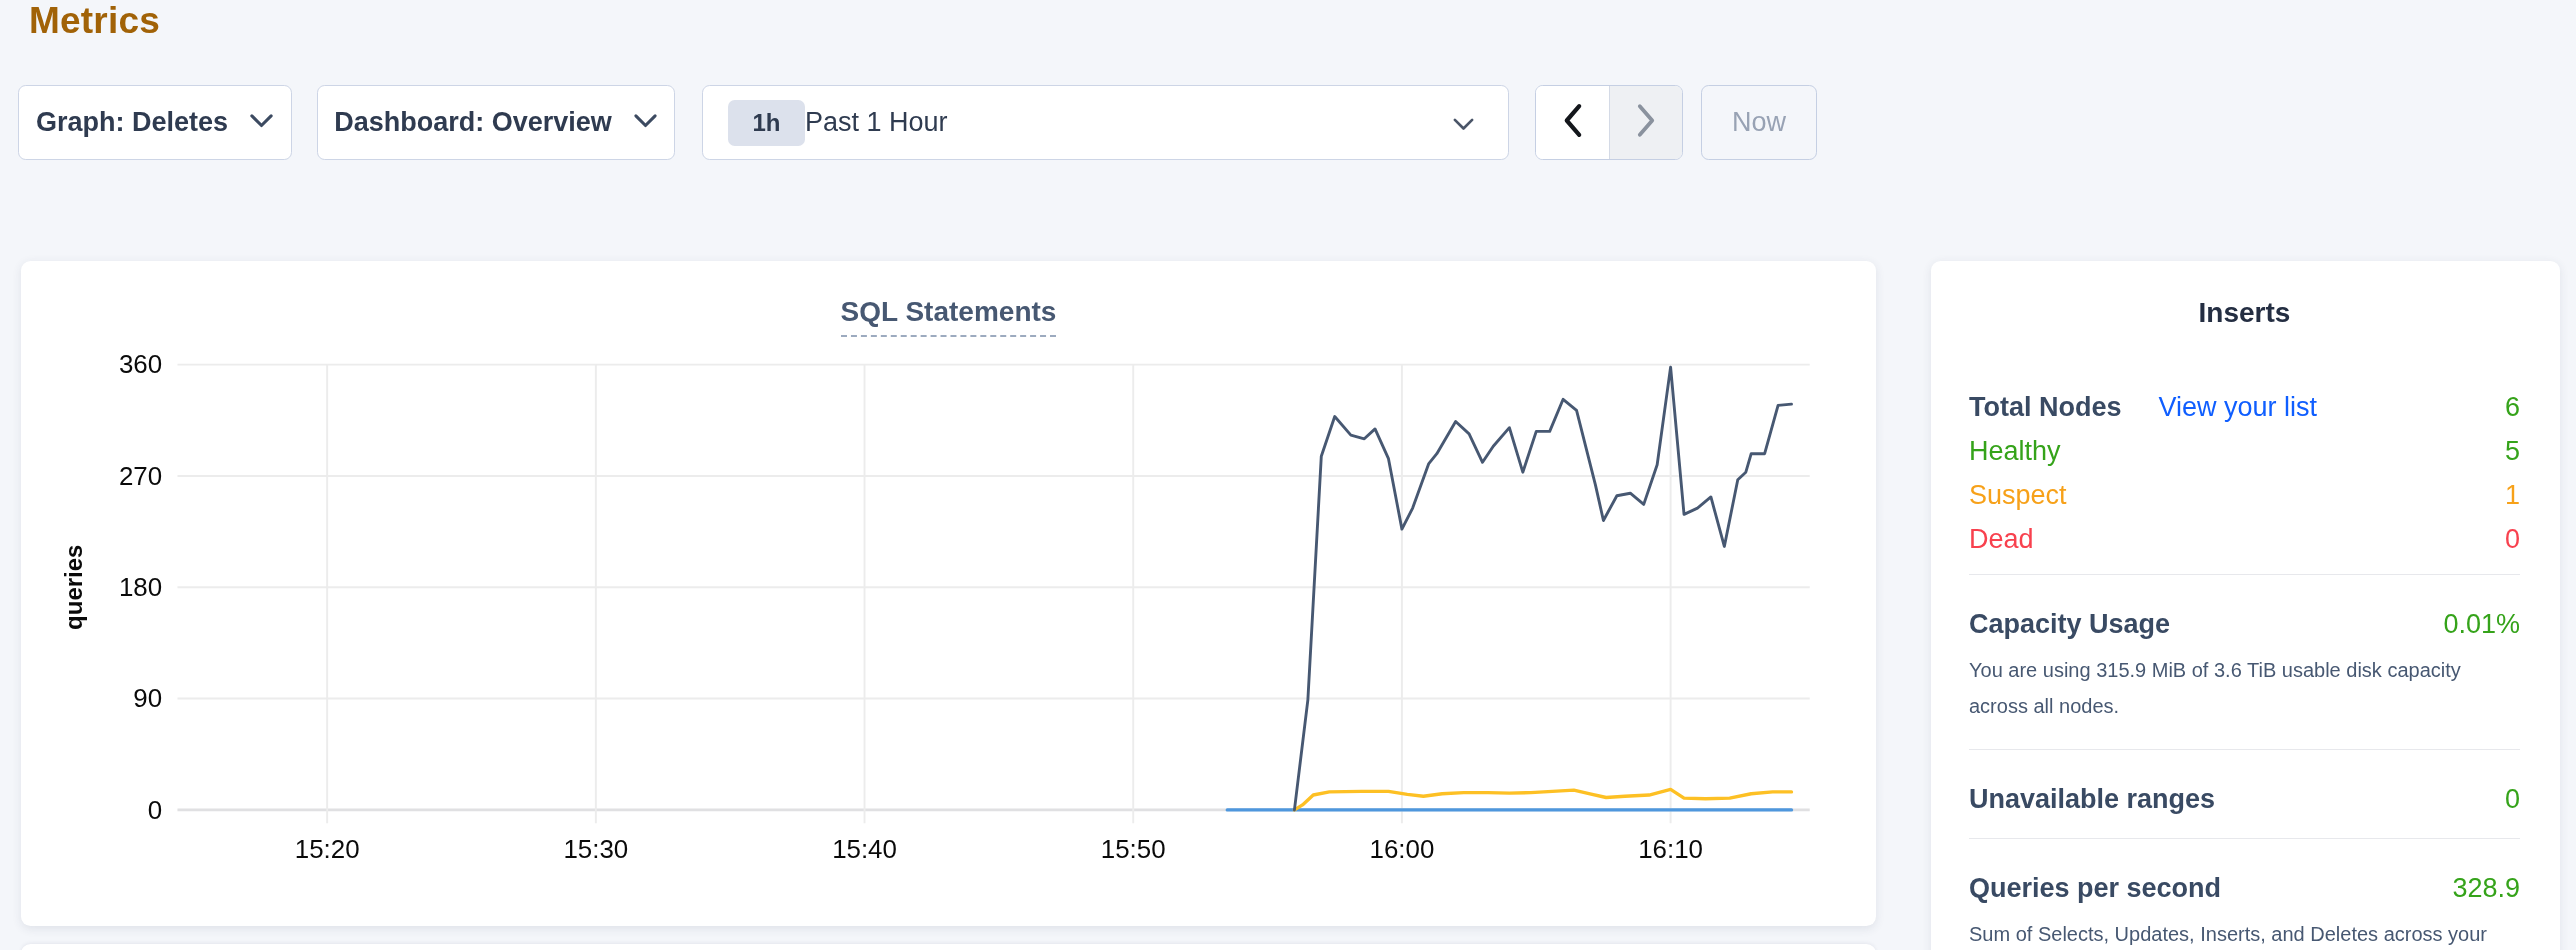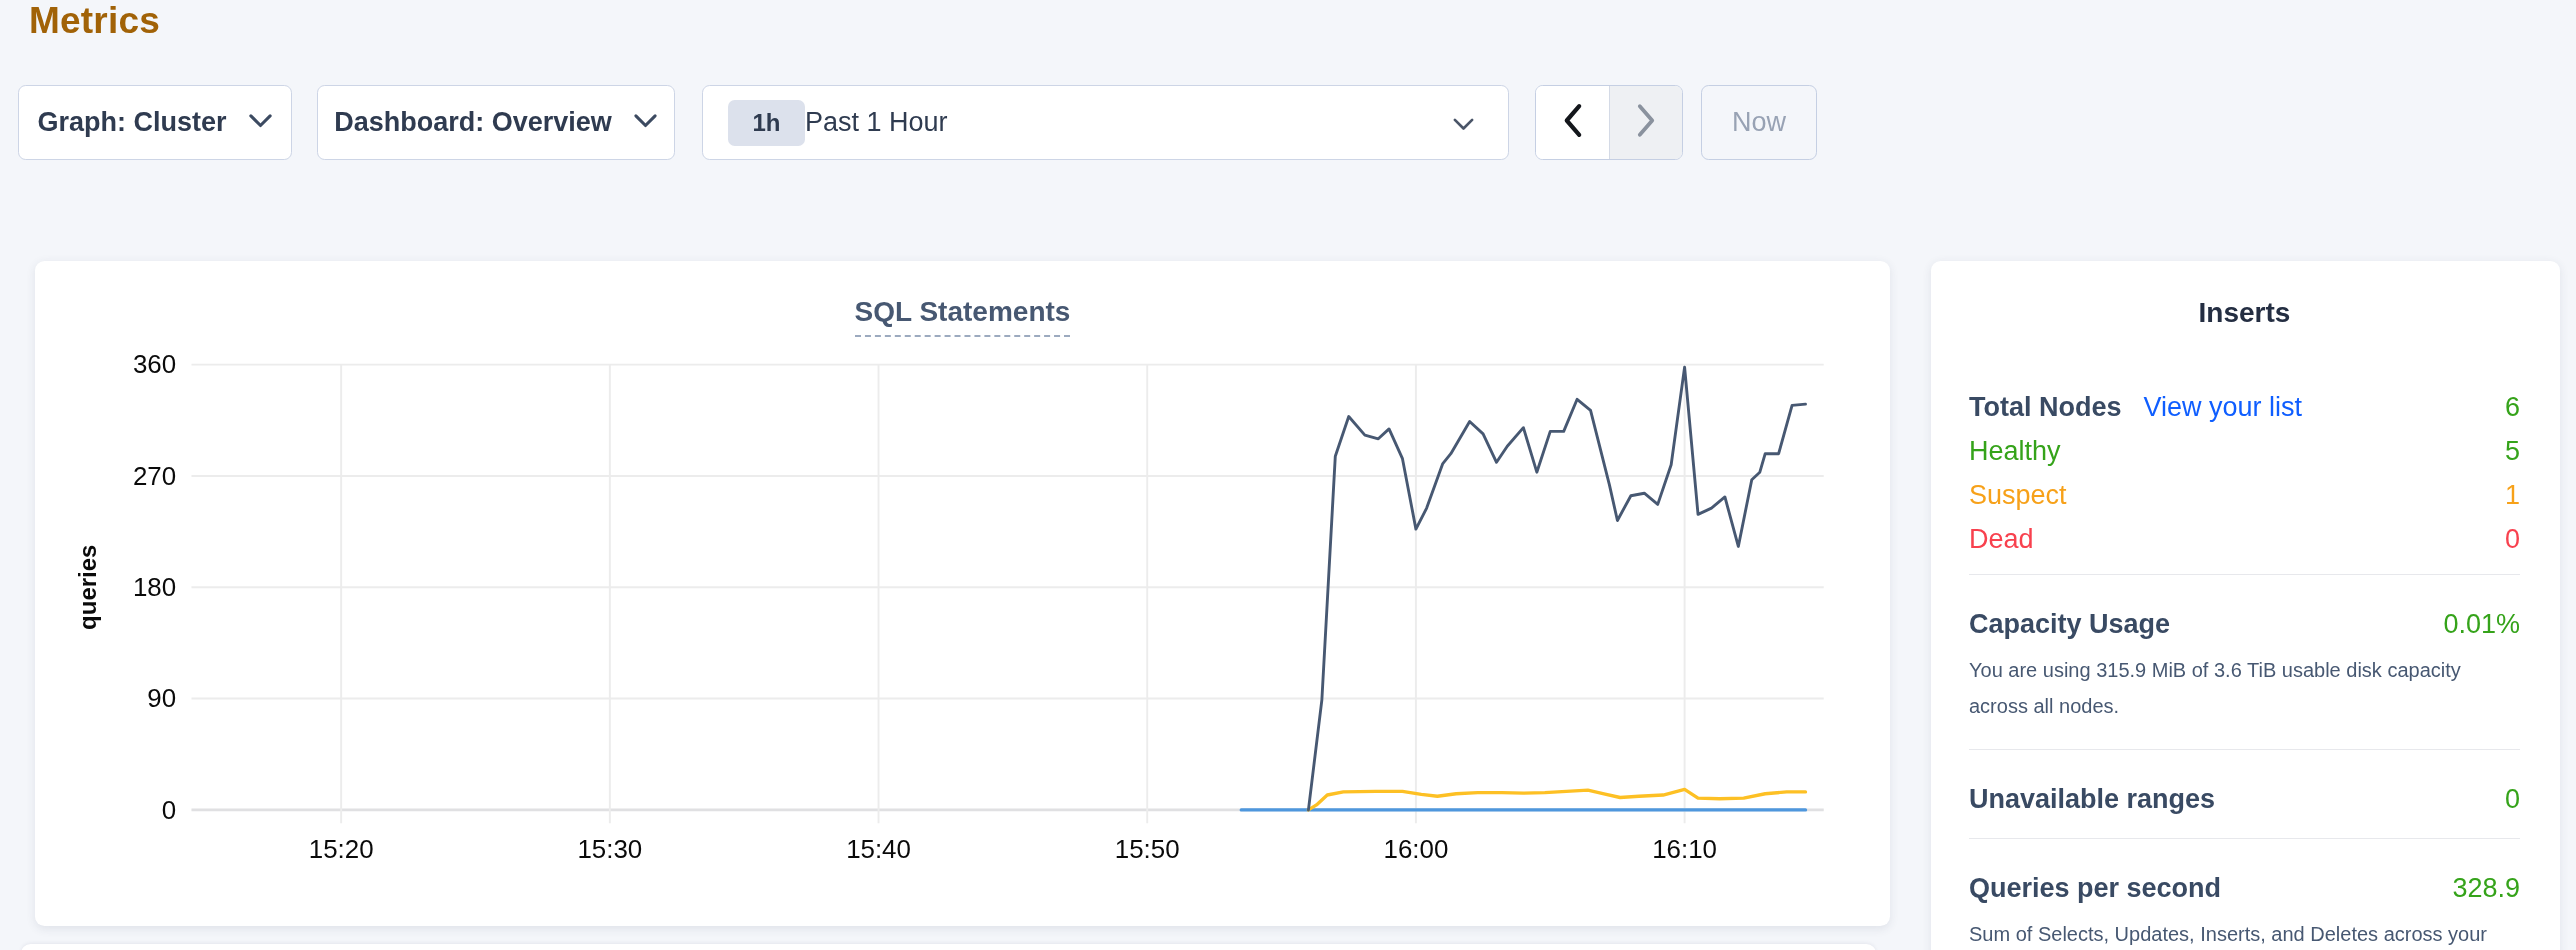--- a/index.html
+++ b/index.html
@@ -23,52 +23,52 @@
 
   #arrow-group { left:1535px; width:148px; padding:0; overflow:hidden; border:1.9px solid #c5cfe3; background:#fff; }
   .arrow-half { width:50%; height:100%; display:flex; align-items:center; justify-content:center; }
   .arrow-half.prev { background:#ffffff; }
   .arrow-half.next { background:#eef0f3; border-left:1.9px solid #d4dae6; }
 
   #now-btn { left:1701px; width:116px; background:transparent; border:1.9px solid #c5cfe3; color:#98a2b4; font-size:27px; font-weight:400; }
 
   
   .card { position:absolute; background:#fff; border-radius:9.6px; box-shadow:0 2.9px 9.6px rgba(45,55,85,0.10); }
-  #chart-card { left:35px; top:261px; width:1855px; height:665px; }
+  #chart-card { left:21px; top:261px; width:1855px; height:665px; }
   .chart-title-wrap { position:absolute; top:35px; left:0; right:0; text-align:center; }
   .chart-title { display:inline-block; font-size:28px; font-weight:700; color:#475872; border-bottom:2.9px dashed #9caabf; padding-bottom:6.7px; cursor:help; }
   #chart-svg { position:absolute; left:0; top:0; }
 
   #bottom-sliver { left:21px; top:944px; width:1855px; height:23px; border-radius:9.6px 9.6px 0 0; box-shadow:0 -1px 3.8px rgba(45,55,85,0.08); }
 
   
   #summary-card { left:1931px; top:261px; width:629px; height:729px; padding:0 40px 0 38px; }
   .summary-title { margin-top:36px; text-align:center; font-size:28px; font-weight:700; color:#242e42; }
   .nodes { margin-top:56px; }
   .srow { display:flex; justify-content:space-between; align-items:center; height:44px; font-size:27px; }
-  .srow-left { display:flex; align-items:center; gap:22px; }
+  .srow-left { display:flex; align-items:center; gap:37px; }
   .lbl-strong { font-weight:700; color:#394a63; }
   .link { color:#0f5eff; cursor:pointer; font-weight:400; }
   .green  { color:#35a31a; }
   .orange { color:#f7a119; }
   .red    { color:#f8414e; }
   .divider { border:none; border-top:1.9px solid #e7e8ec; margin-top:13.4px; }
   .section { margin-top:27px; }
   .section-head { display:flex; justify-content:space-between; align-items:center; font-size:27px; height:44px; }
   .section-desc { margin-top:5.8px; font-size:20px; line-height:36px; color:#475872; font-weight:400; }
 </style>
 </head>
 <body>
 
 <div class="page">
 
   <div class="page-title">Metrics</div>
 
   <div class="ctl" id="graph-dd">
-    <span class="dd-label">Graph: Cluster</span>
+    <span class="dd-label">Graph: Deletes</span>
     <span class="chev">
       <svg width="25" height="15.4" viewBox="0 0 26 16">
           <polyline points="3,3 13,13 23,3" fill="none" stroke="#3c4a61" stroke-width="3.2" stroke-linecap="round" stroke-linejoin="round"></polyline>
         </svg>
     </span>
   </div>
 
   <div class="ctl" id="dash-dd">
     <span class="dd-label">Dashboard: Overview</span>
     <span class="chev">

